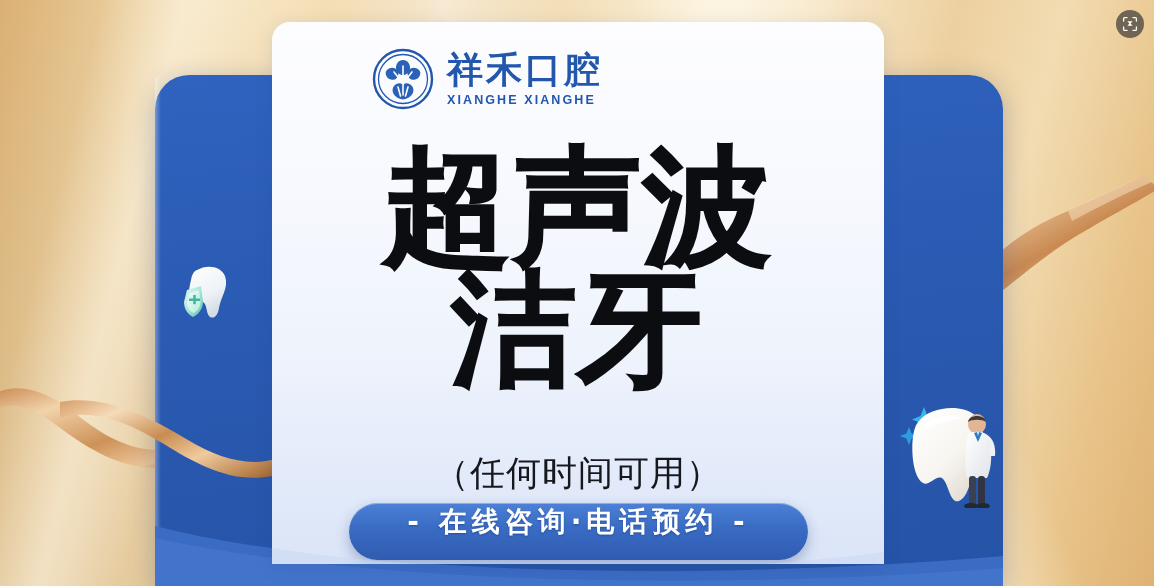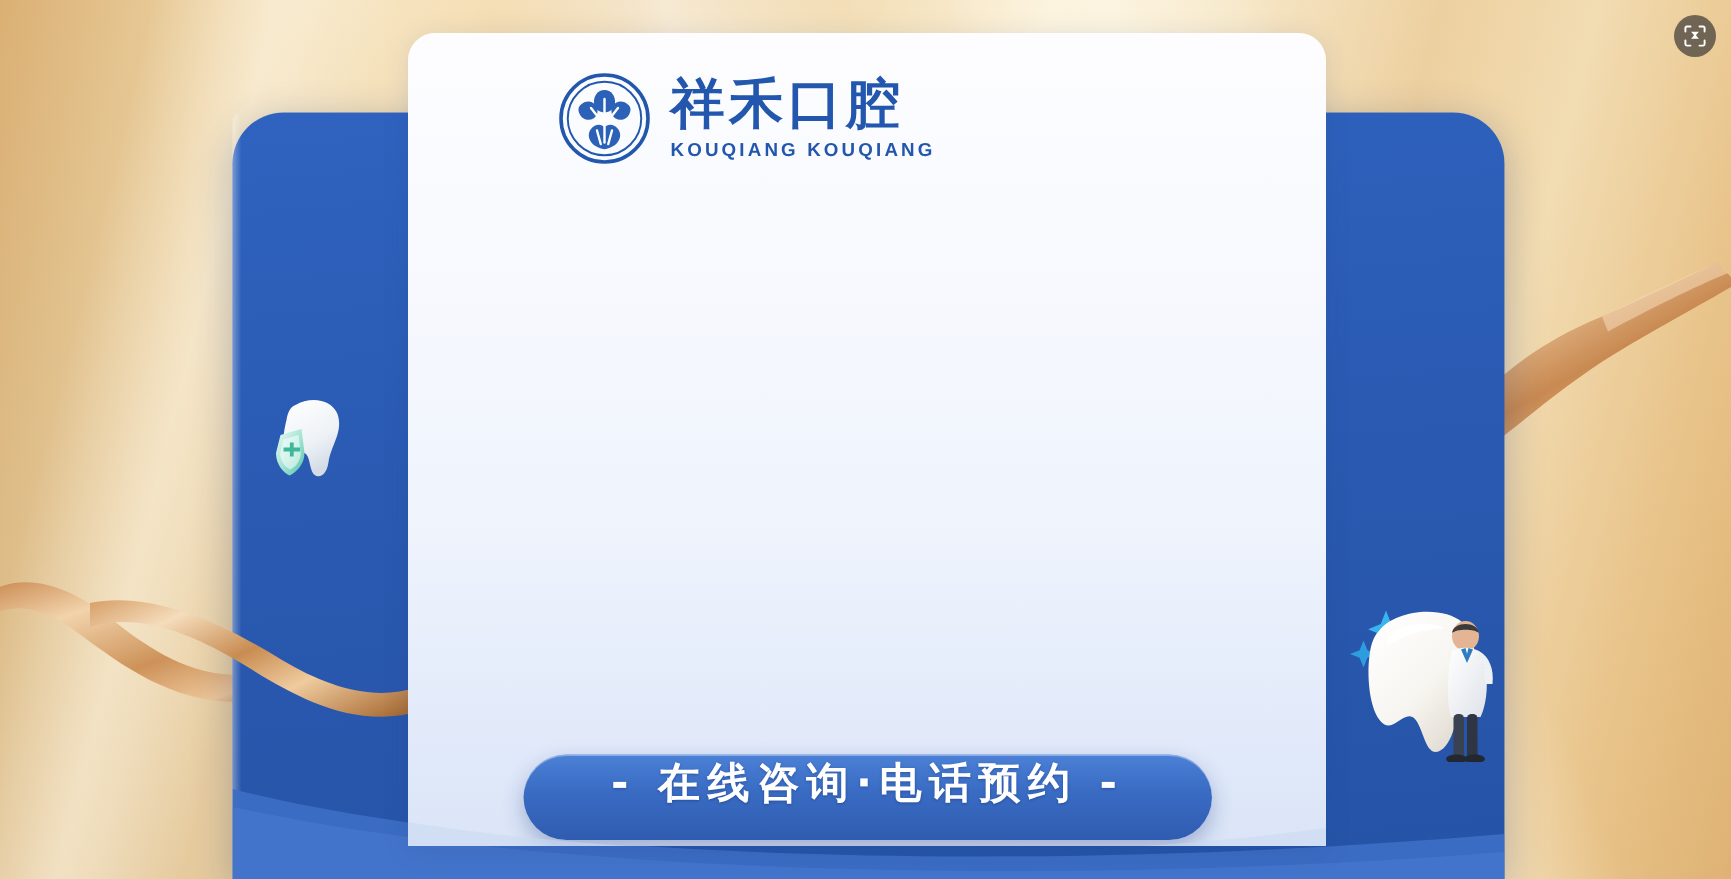--- a/index.html
+++ b/index.html
@@ -293,25 +293,30 @@
             <line x1="22" y1="24" x2="29" y2="33"></line>
             <line x1="40" y1="24" x2="33" y2="33"></line>
             <line x1="31" y1="36" x2="31" y2="47"></line>
             <line x1="26" y1="39" x2="28.5" y2="48"></line>
             <line x1="36" y1="39" x2="33.5" y2="48"></line>
           </g>
         </svg>
       </div>
       <div class="logo-text">
         <div class="logo-cn">祥禾口腔</div>
-        <div class="logo-en">KOUQIANG KOUQIANG</div>
+        <div class="logo-en">XIANGHE XIANGHE</div>
       </div>
     </div>
 
-
+    <div class="headline">
+      <div class="h-line1">超声波</div>
+      <div class="h-line2">洁牙</div>
+    </div>
+
+    <div class="sub">（任何时间可用）</div>
 
     <div class="cta">
       <span class="cta-label">- 在线咨询·电话预约 -</span>
     </div>
 
     <div class="card-wave">
       <svg viewBox="0 0 612 60" preserveAspectRatio="none">
         <path d="M0 44 C 160 70, 420 74, 612 48 L612 60 L0 60 Z" fill="#c9d8f1" opacity=".55"></path>
       </svg>
     </div>

